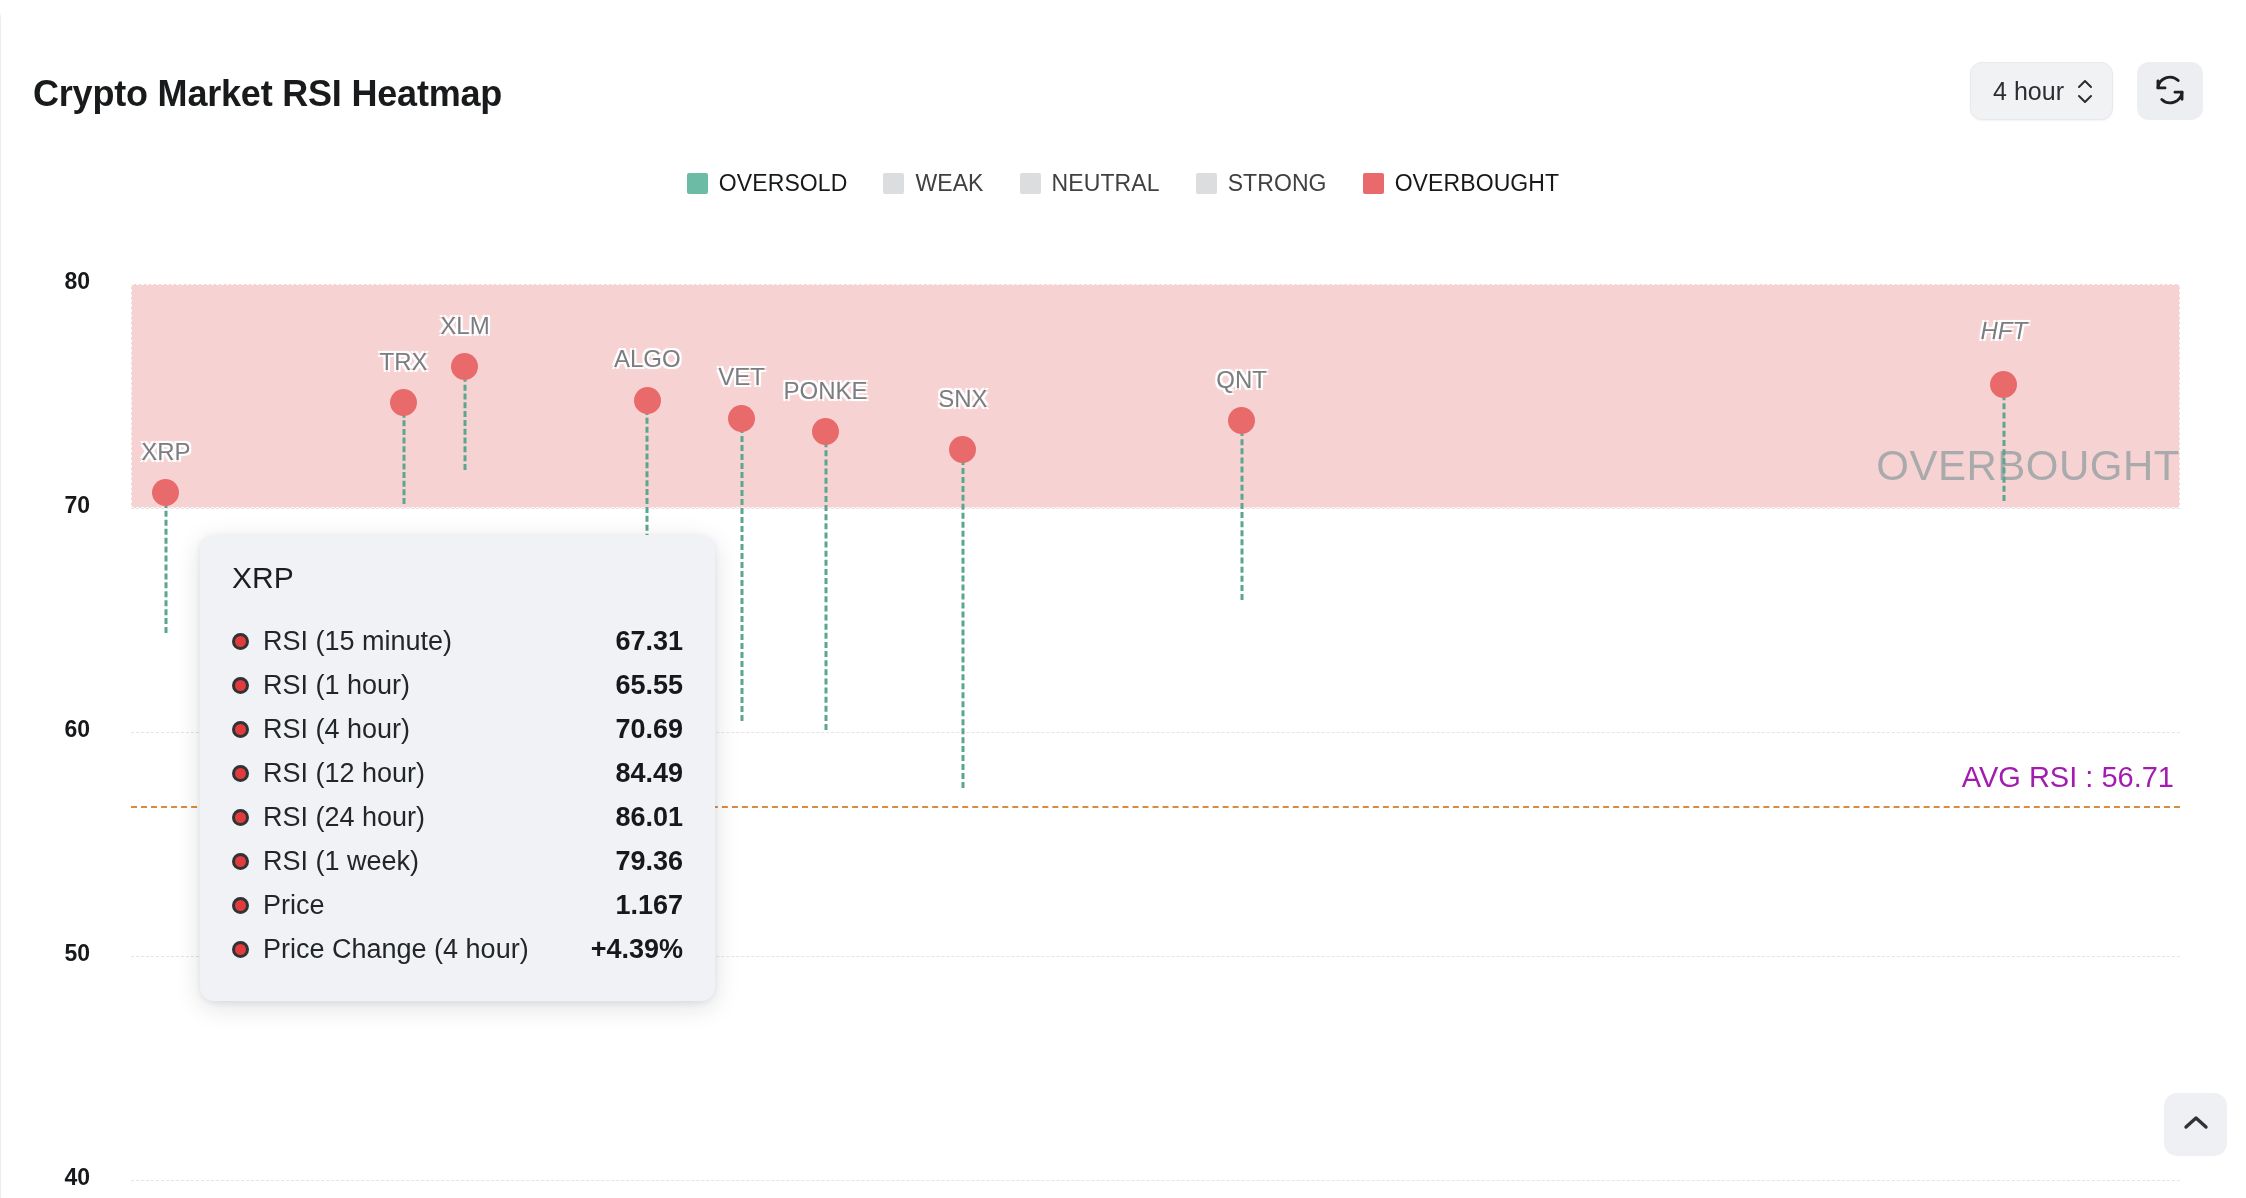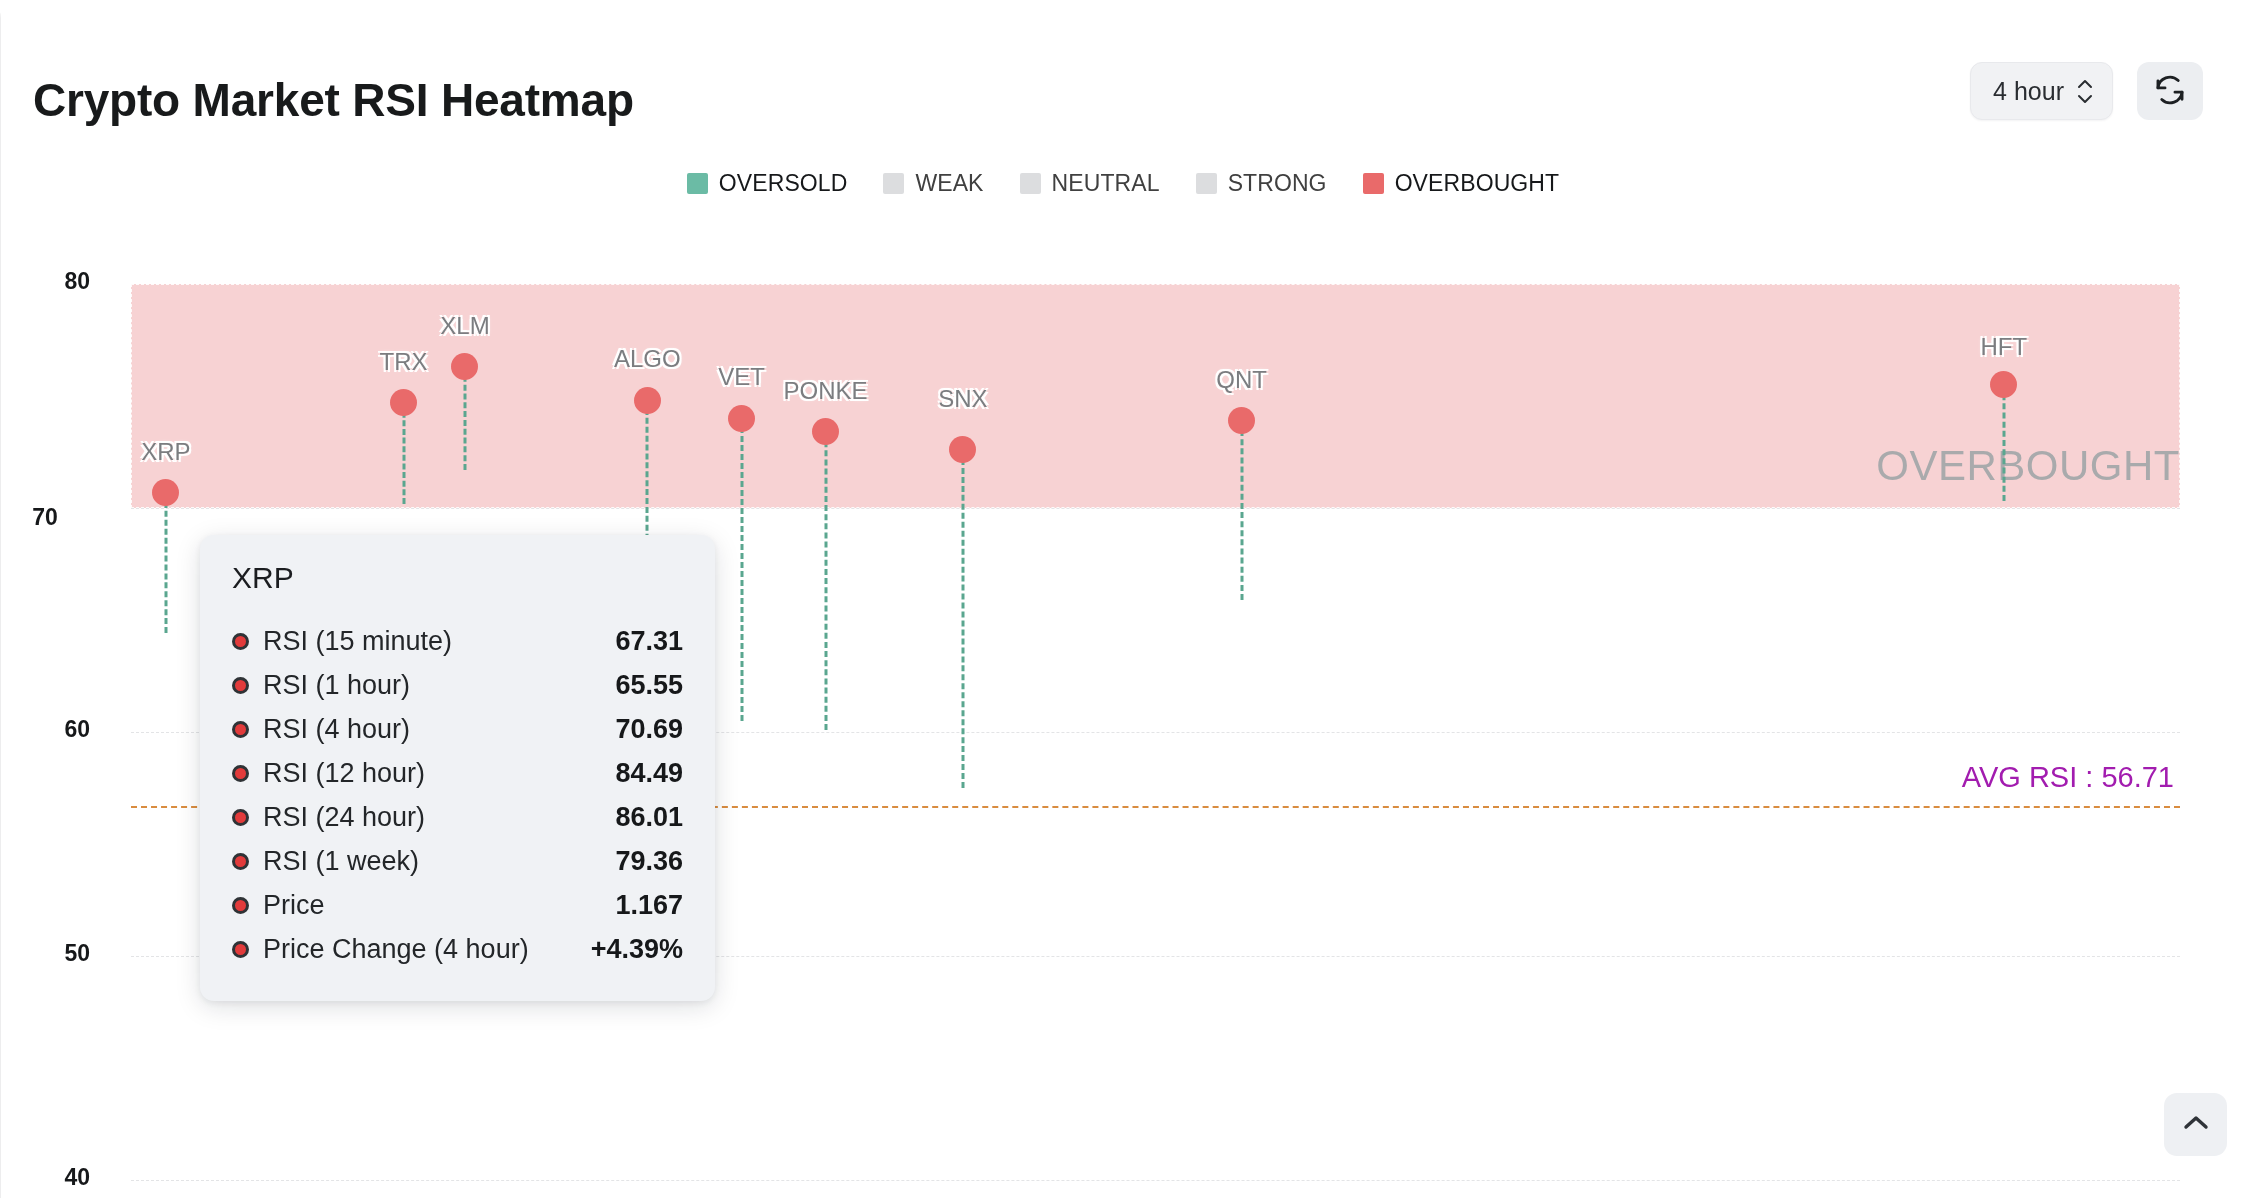--- a/index.html
+++ b/index.html
@@ -36,21 +36,21 @@
 
   
   .header {
     position: absolute;
     left: 0; top: 0;
     width: 2246px; height: 148px;
   }
   .page-title {
     position: absolute;
     left: 33px; top: 73px;
-    font-size: 46px;
+    font-size: 36px;
     font-weight: bold;
     color: #181a1b;
     letter-spacing: -0.2px;
     white-space: nowrap;
   }
 
   .header-controls {
     position: absolute;
     right: 43px; top: 62px;
     display: flex;
@@ -336,21 +336,21 @@
         <span class="legend-label">OVERBOUGHT</span>
       </div>
     </div>
 
   <div class="plot" id="plot">
     <div class="plot-bg"></div>
   <div class="overbought-band" style="top: 0px; height: 224px; background: rgb(247, 210, 211);"></div>
       <div class="watermark" style="top: 158px;">OVERBOUGHT</div>
       <div class="axis-label" style="left: -131px; top: -16px;">80</div>
       <div class="gridline" style="top: 224px;"></div>
-      <div class="axis-label" style="left: -131px; top: 220px; text-align: center;">70</div>
+      <div class="axis-label" style="left: -131px; top: 208px;">70</div>
       <div class="gridline" style="top: 448px;"></div>
       <div class="axis-label" style="left: -131px; top: 432px;">60</div>
       <div class="gridline" style="top: 672px;"></div>
       <div class="axis-label" style="left: -131px; top: 656px;">50</div>
       <div class="gridline" style="top: 896px;"></div>
       <div class="axis-label" style="left: -131px; top: 880px;">40</div>
       <div class="avg-line" style="top: 521.696px; border-top-color: rgb(217, 140, 63);"></div>
       <div class="avg-label" style="top: 476.696px; color: #a21caf;">AVG RSI : 56.71</div>
       <div class="marker" style="left: 34.833px; top: 0px;">
         <div class="marker-stem" style="top: 208.544px; height: 140.896px; border-left-color: rgb(90, 166, 143);"></div>
@@ -388,21 +388,21 @@
         <div class="marker-label" style="top: 101px;">SNX</div>
       </div>
       <div class="marker" style="left: 1110.56px; top: 0px;">
         <div class="marker-stem" style="top: 136.64px; height: 179.2px; border-left-color: rgb(90, 166, 143);"></div>
         <div class="marker-dot" style="top: 123.14px; background: rgb(233, 106, 106);"></div>
         <div class="marker-label" style="top: 81.64px;">QNT</div>
       </div>
       <div class="marker" style="left: 1872.79px; top: 0px;">
         <div class="marker-stem" style="top: 100.8px; height: 116.48px; border-left-color: rgb(90, 166, 143);"></div>
         <div class="marker-dot" style="top: 87.3px; background: rgb(233, 106, 106);"></div>
-        <div class="marker-label" style="top: 49px;">HFT</div>
+        <div class="marker-label" style="top: 33px; font-style: italic;">HFT</div>
       </div>
     </div>
 
   <div class="tooltip">
     <div class="tooltip-title">XRP</div>
     <div id="tooltip-rows">
         <div class="tooltip-row">
           <span class="tooltip-bullet"></span>
           <span class="tooltip-key">RSI (15 minute)</span>
           <span class="tooltip-val">67.31</span>

